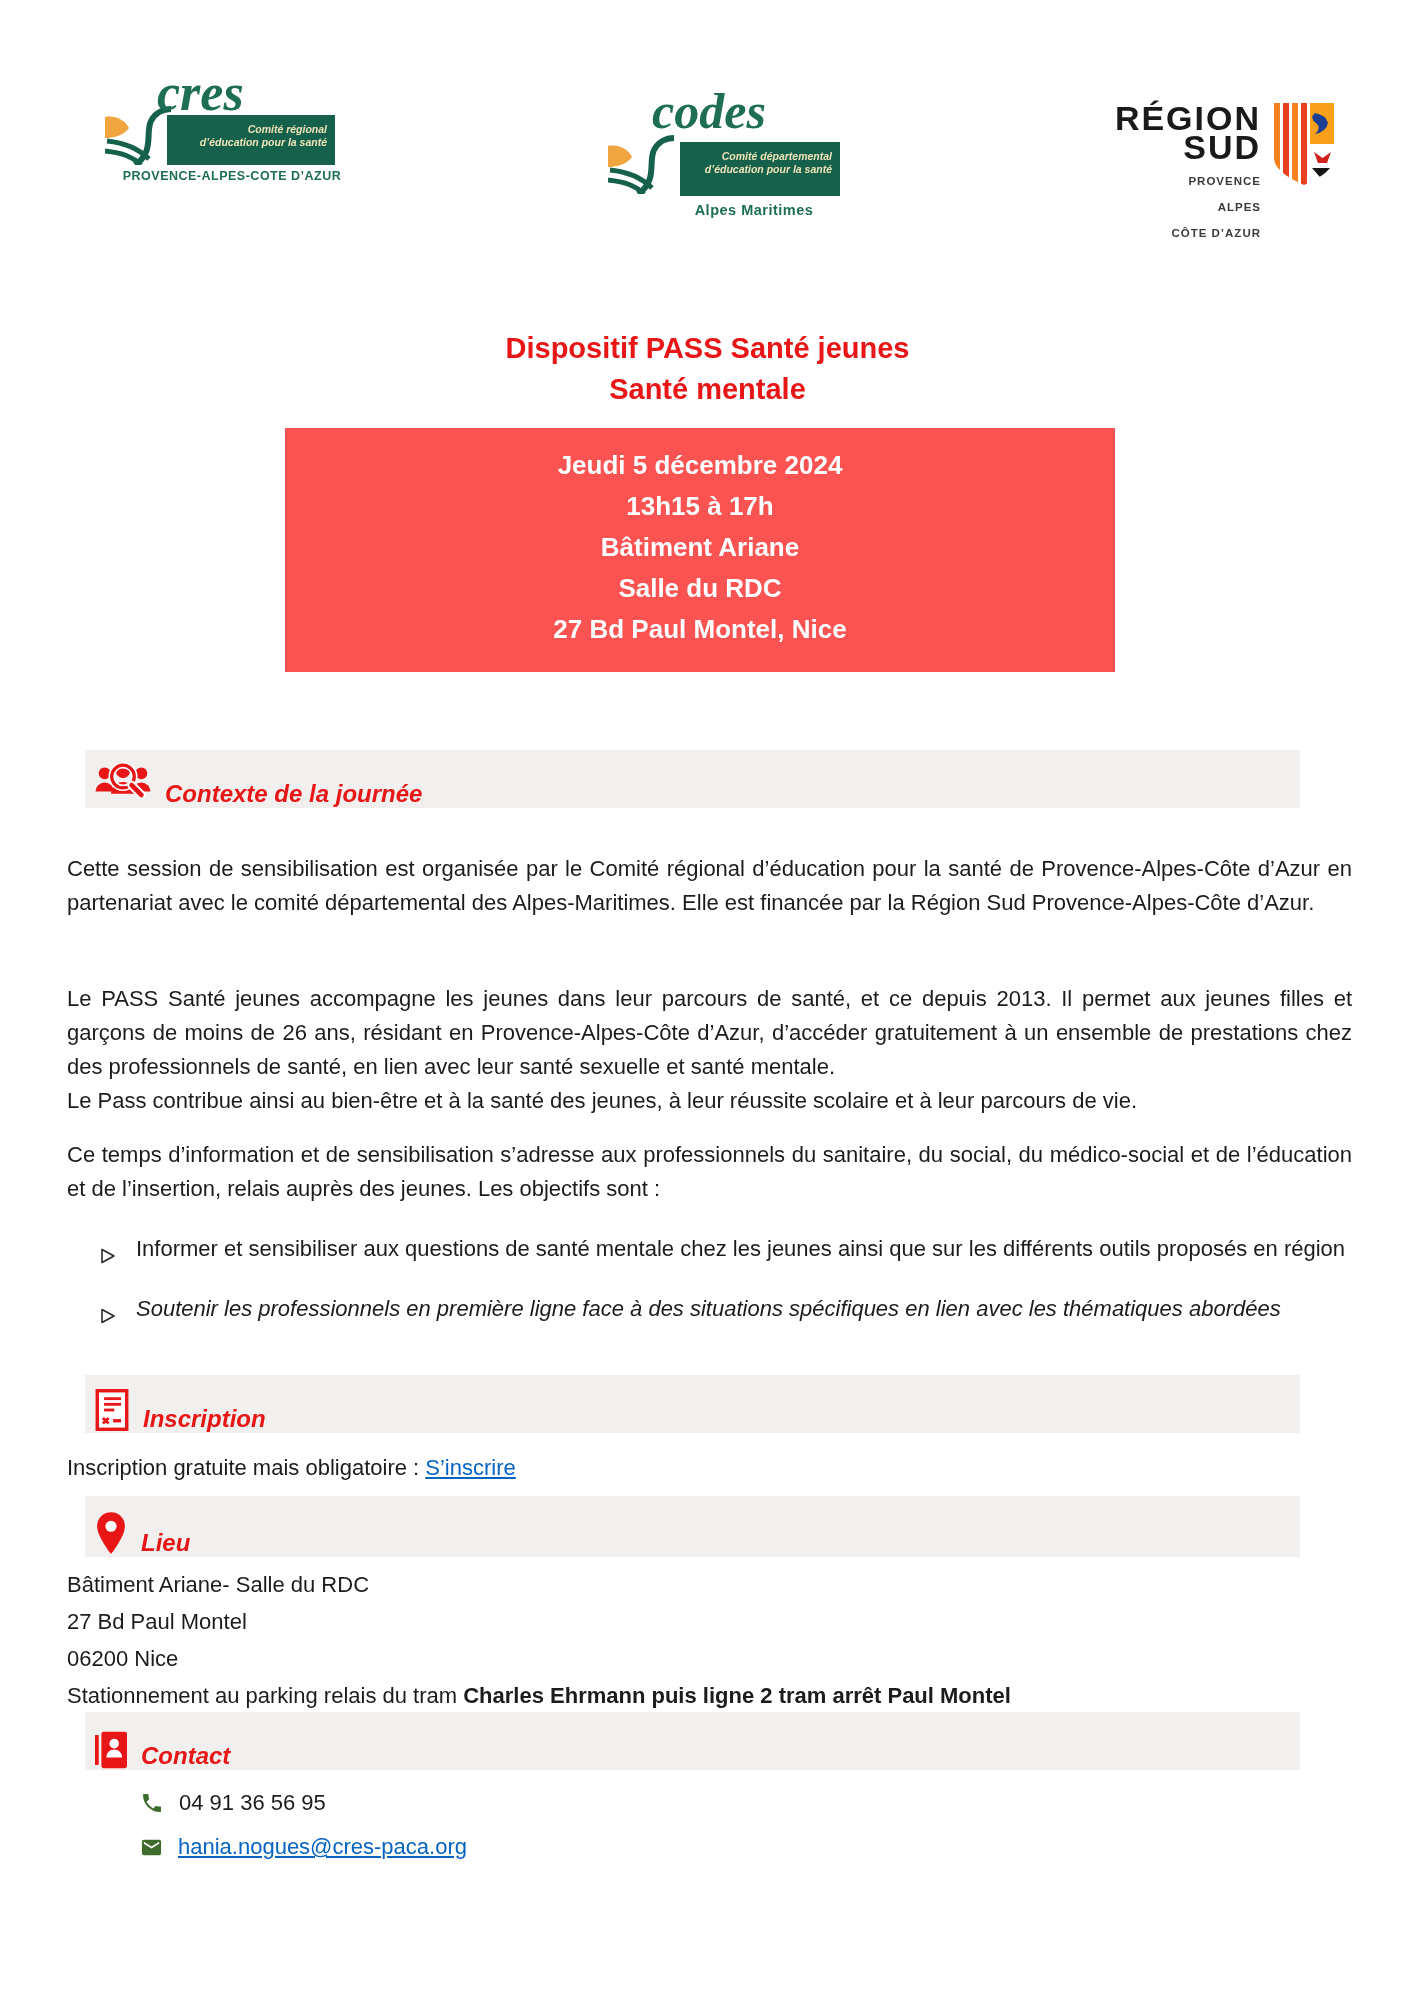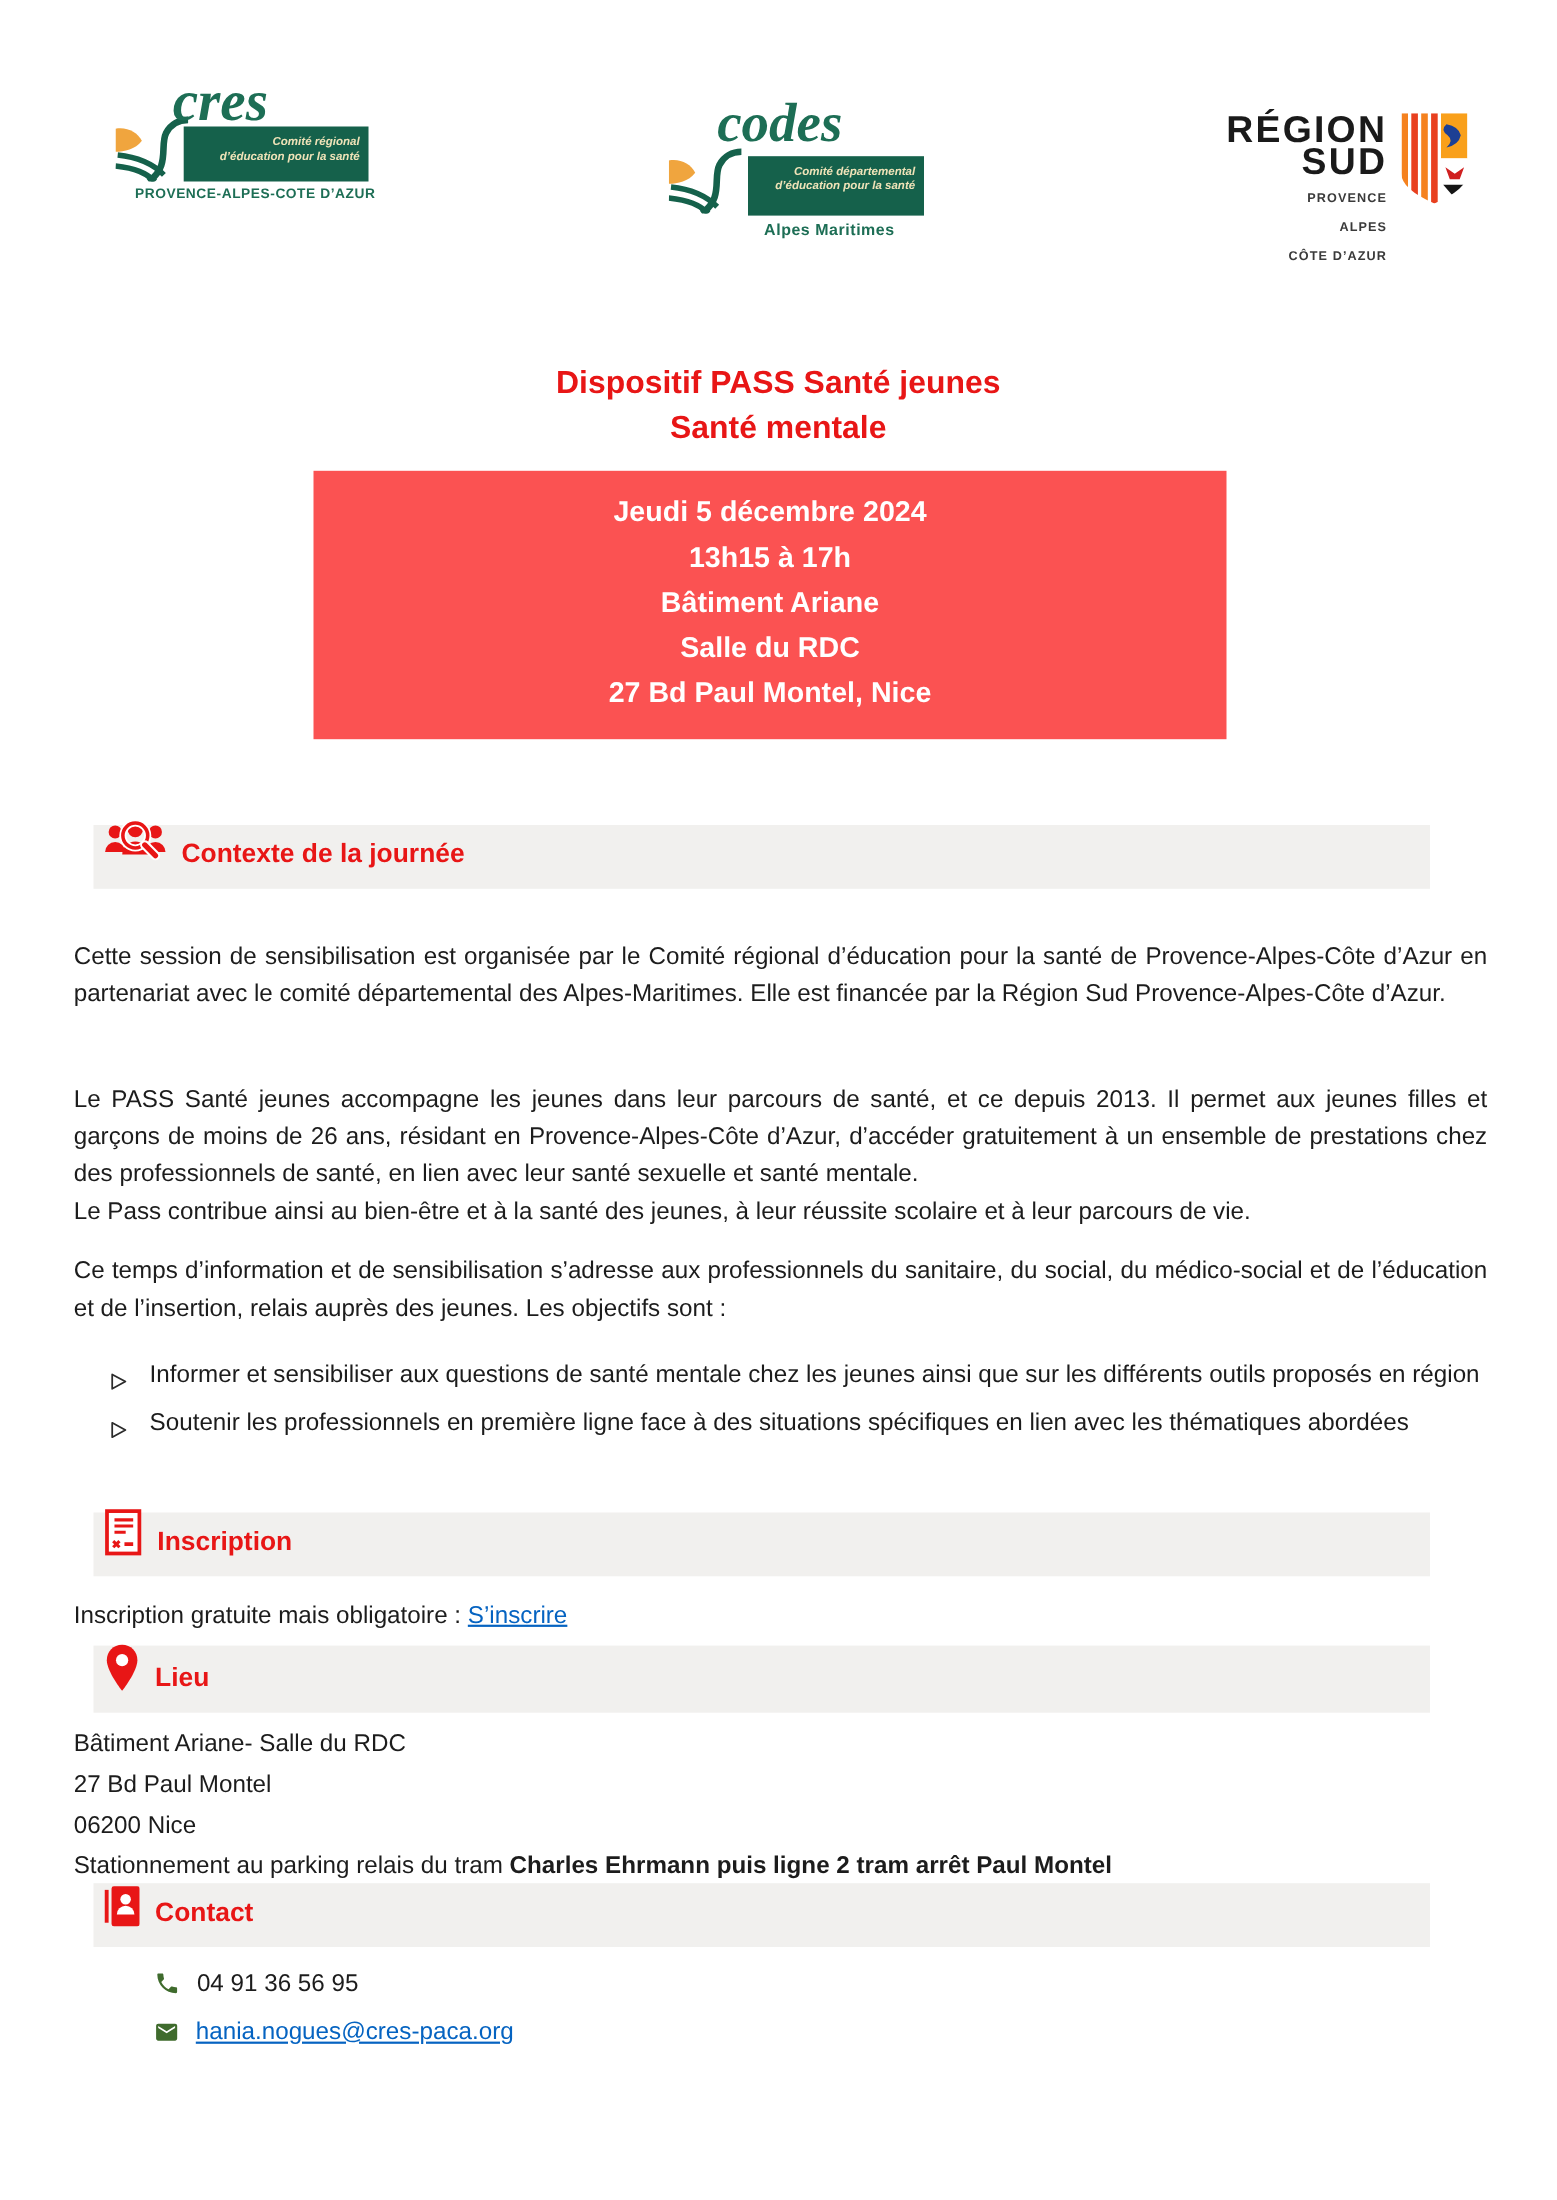--- a/index.html
+++ b/index.html
@@ -33,37 +33,37 @@
   .rs-sub:first-of-type { margin-top:6px; }
 
   
   .doc-title { position:absolute; left:0; top:328px; width:1415px; text-align:center;
                color:#e81616; font-weight:700; font-size:29px; line-height:41px; }
   .event-box { position:absolute; left:285px; top:428px; width:830px; height:244px; background:#fb5252;
                color:#ffffff; font-weight:700; font-size:26px; line-height:41px; text-align:center; padding-top:17px; }
 
   
   .band { position:absolute; left:85px; width:1215px; height:58px; background:#f1f0ee;
-          display:flex; align-items:flex-end; padding:4px 0 18px 10px; }
+          display:flex; align-items:flex-end; padding:4px 0 1px 10px;font-style:italic; }
   .band-contexte { top:750px; }
   .band-inscription { top:1375px; }
   .band-lieu { top:1496px; height:61px; }
   .band-contact { top:1712px; }
   .band-label { color:#e81616; font-weight:700; font-size:24px; margin-left:14px; line-height:26px; }
   .band-icon { flex:0 0 auto; }
 
   
   .para { position:absolute; left:67px; width:1285px; font-size:22px; line-height:34px; text-align:justify; color:#1c1c1c; }
   .para span { display:block; }
   #p1 { top:852px; }
   #p2 { top:982px; }
   #p3 { top:1138px; }
   .bullets { position:absolute; left:100px; top:1232px; width:1252px; }
   .bullet { display:flex; gap:16px; font-size:22px; line-height:34px; }
-  .bullet + .bullet { margin-top:2px; }
+  .bullet + .bullet { margin-top:18px;font-style:italic; }
   .bullet .marker { flex:0 0 20px; padding-top:8px; }
   .bullet .btext { text-align:justify; }
 
   .inscription-line { position:absolute; left:67px; top:1452px; font-size:22px; line-height:32px; }
   a.link { color:#0563c1; text-decoration:underline; cursor:pointer; }
 
   .lieu-block { position:absolute; left:67px; top:1566px; font-size:22px; line-height:37px; }
   .bold { font-weight:700; }
 
   .contact-row { position:absolute; left:140px; display:flex; align-items:center; gap:15px; font-size:22px; }

